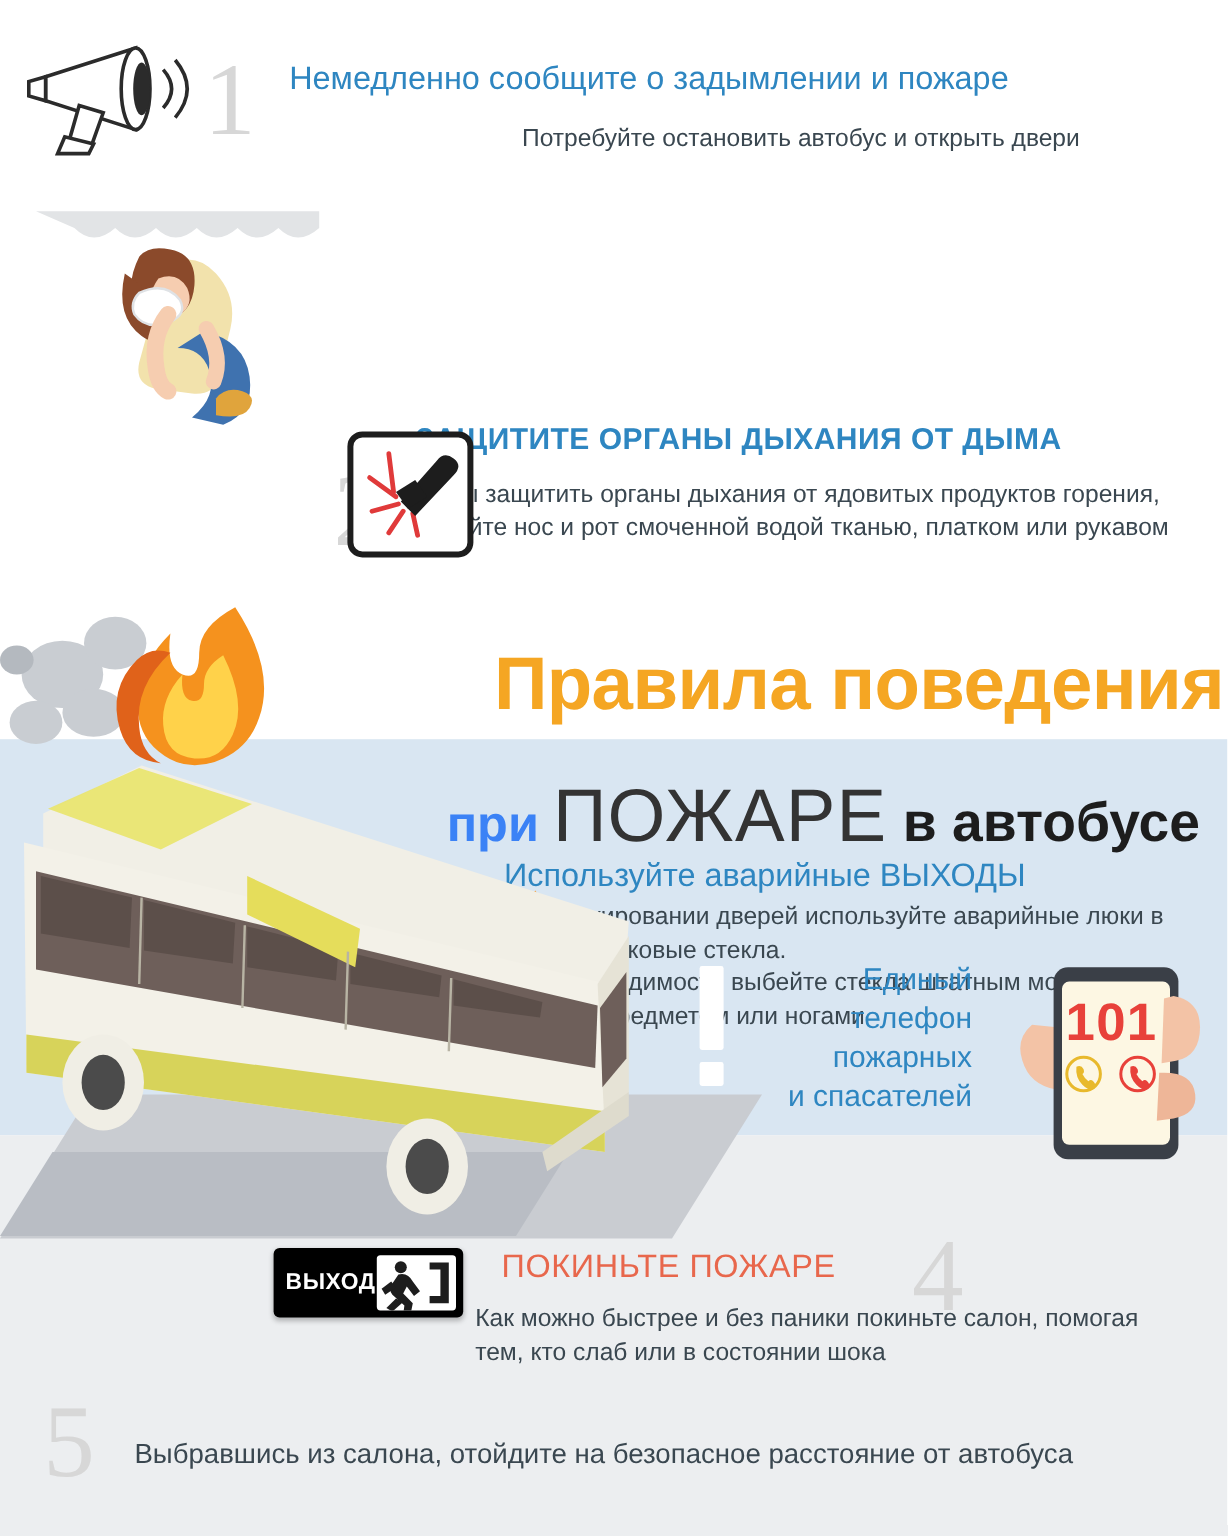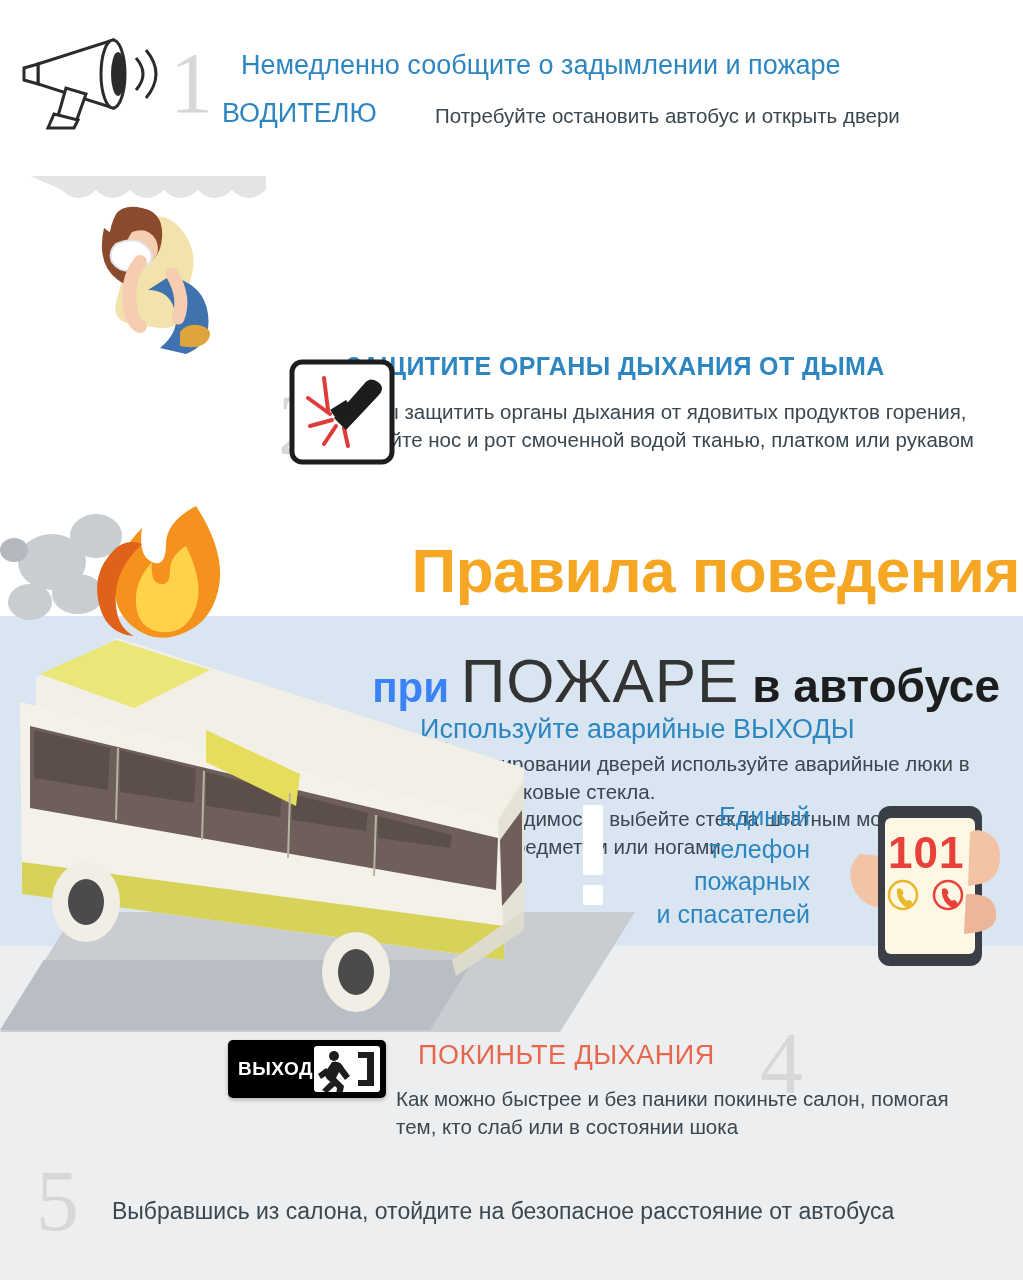--- a/index.html
+++ b/index.html
@@ -225,21 +225,20 @@
         <ellipse cx="95" cy="46" rx="12" ry="34" fill="#ffffff"></ellipse>
         <ellipse cx="100" cy="46" rx="7" ry="22" fill="#2b2b2b" stroke="none"></ellipse>
         <path d="M118 30 q14 16 0 32" stroke-width="3"></path>
         <path d="M128 22 q20 24 0 48" stroke-width="3"></path>
         <path d="M48 60 L40 88 L58 94 L68 66 Z" fill="#ffffff"></path>
         <path d="M36 86 L30 100 L56 100 L60 92 Z" fill="#ffffff"></path>
       </g>
     </svg>
     <div class="num bignum">1</div>
     <div class="t1 hdr-blue">Немедленно сообщите о задымлении и пожаре</div>
-    <div class="t2 hdr-blue">ВОДИТЕЛЮ</div>
     <div class="t3 body-txt">Потребуйте остановить автобус и открыть двери</div>
   </div>
 
   <div class="step2">
     <svg width="260" height="200" viewBox="0 0 260 200" style="position:absolute;left:10px;top:0px;">
 
       <path d="M10 6 h236 v14 q-18 16 -34 0 q-18 16 -34 0 q-18 16 -34 0 q-18 16 -34 0 q-18 16 -34 0 q-18 16 -34 0 z" fill="#e2e4e6"></path>
 
       <path d="M118 52 q24 -14 42 6 q18 20 12 46 l-10 40 q-4 16 -22 14 l-30 -4 q-18 -4 -14 -22 z" fill="#f2e2ac"></path>
 
@@ -385,19 +384,19 @@
       <svg width="66" height="46" viewBox="0 0 66 46">
         <path d="M44 6 h16 v34 h-16 v-6 h9 v-22 h-9 z" fill="#1d1d1d"></path>
         <circle cx="20" cy="10" r="5" fill="#1d1d1d"></circle>
         <path d="M18 16 q8 -2 12 6 l6 8 l-5 4 l-6 -8 l-3 6 l8 8 l-2 10 l-6 -1 l1 -7 l-10 -9 q-3 -3 -1 -8 z" fill="#1d1d1d"></path>
         <path d="M12 22 l-8 6 l3 5 l9 -6 z" fill="#1d1d1d"></path>
         <path d="M16 36 l-8 8 l5 3 l9 -8 z" fill="#1d1d1d"></path>
       </svg>
     </div>
   </div>
   <div class="step4-num bignum">4</div>
-  <div class="step4-hdr">ПОКИНЬТЕ ДЫХАНИЯ</div>
+  <div class="step4-hdr">ПОКИНЬТЕ ПОЖАРЕ</div>
   <div class="step4-body body-txt">Как можно быстрее и без паники покиньте салон, помогая тем, кто слаб или в состоянии  шока</div>
 
   <div class="step5-num bignum">5</div>
   <div class="step5-body">Выбравшись из салона, отойдите на безопасное расстояние от автобуса</div>
 
 </div>
 
 </body></html>

